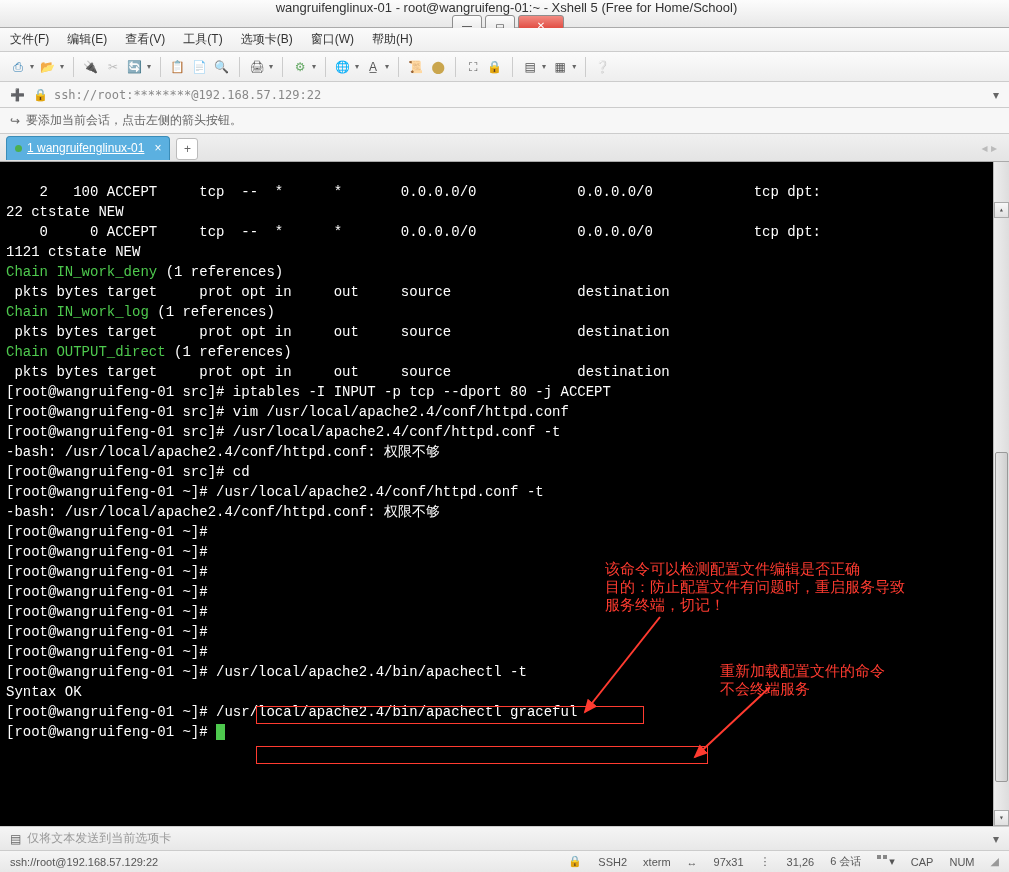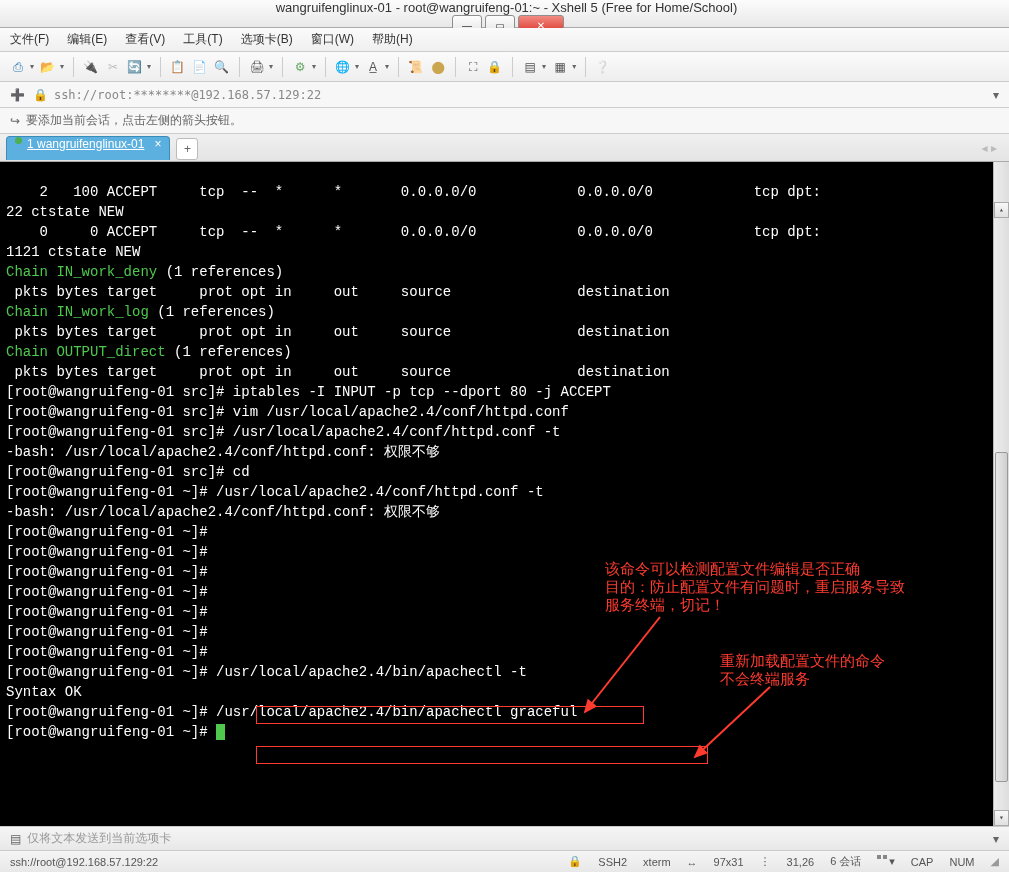--- a/index.html
+++ b/index.html
@@ -16,21 +16,21 @@
 .tb-icon { width: 16px; height: 16px; display: inline-flex; align-items: center; justify-content: center; color: #555; }
 .tb-sep { width: 1px; height: 20px; background: #ccc; margin: 0 3px; }
 .tb-arrow { font-size: 8px; color: #666; margin-left: -2px; }
 .addressbar { height: 26px; background: #f7f7f7; border-bottom: 1px solid #ccc; display: flex; align-items: center; padding: 0 10px; }
 .addressbar .lock { margin-right: 6px; color: #888; }
 .addressbar .addr { flex: 1; color: #888; font-family: Consolas, monospace; font-size: 12px; }
 .addressbar .dropdown { color: #666; }
 .infobar { height: 26px; background: #f7f7f7; border-bottom: 1px solid #ccc; display: flex; align-items: center; padding: 0 10px; color: #666; }
 .infobar .info-icon { margin-right: 6px; }
 .tabbar { height: 28px; background: linear-gradient(#f0f0f0,#e4e4e4); border-bottom: 1px solid #aaa; display: flex; align-items: center; padding: 0 6px; }
-.tab { height: 24px; background: #5bb0e0; color: #fff; border-radius: 4px 4px 0 0; display: flex; padding: 0 8px; font-size: 12px; position: relative; border: 1px solid #3a8cb8; border-bottom: none; }
+.tab { height: 24px; background: #5bb0e0; color: #fff; border-radius: 4px 4px 0 0; display: flex; align-items: center; padding: 0 8px; font-size: 12px; position: relative; border: 1px solid #3a8cb8; border-bottom: none; }
 .tab .dot { width: 7px; height: 7px; background: #4caf50; border-radius: 50%; margin-right: 5px; }
 .tab .tab-name { text-decoration: underline; }
 .tab .close-x { margin-left: 10px; color: #fff; font-size: 12px; }
 .tab-add { width: 22px; height: 22px; background: #fff; border: 1px solid #bbb; border-radius: 3px; display: flex; align-items: center; justify-content: center; margin-left: 6px; color: #666; margin-top: 2px; }
 .tab-nav { margin-left: auto; color: #bbb; padding-right: 6px; }
 .terminal { flex: 1; background: #000; color: #fff; font-family: Consolas, "Courier New", monospace; font-size: 14px; line-height: 20px; padding: 20px 6px; white-space: pre; overflow: hidden; position: relative; }
 .green { color: #4ec94e; }
 .cursor { display: inline-block; width: 9px; height: 16px; background: #4ec94e; vertical-align: middle; }
 .annot { position: absolute; color: #ff3b30; font-family: "SimSun", sans-serif; font-size: 15px; white-space: normal; line-height: 18px; }
 .arrow-svg { position: absolute; pointer-events: none; }
@@ -132,21 +132,21 @@
     <div class="scroll-btn">▴</div>
     <div class="scroll-thumb" style="top:290px;height:330px"></div>
     <div class="scroll-btn" style="position:absolute;bottom:0;left:0;right:0">▾</div>
   </div>
   
   <div class="annot" style="left:605px;top:398px;width:320px">
     <span>该命令可以检测配置文件编辑是否正确</span><br>
     <span>目的：防止配置文件有问题时，重启服务导致</span><br>
     <span>服务终端，切记！</span>
   </div>
-  <div class="annot" style="left:720px;top:490px;width:220px">
+  <div class="annot" style="left:720px;top:500px;width:220px">
     <span>重新加载配置文件的命令</span><br>
     <span>不会终端服务</span>
   </div>
   
   <div class="redbox" style="left:256px;top:544px;width:388px;height:18px"></div>
   <div class="redbox" style="left:256px;top:584px;width:452px;height:18px"></div>
   
   <svg class="arrow-svg" style="left:570px;top:450px" width="100" height="120">
     <defs>
         <marker id="ah1" markerWidth="8" markerHeight="8" refX="6" refY="3" orient="auto">

